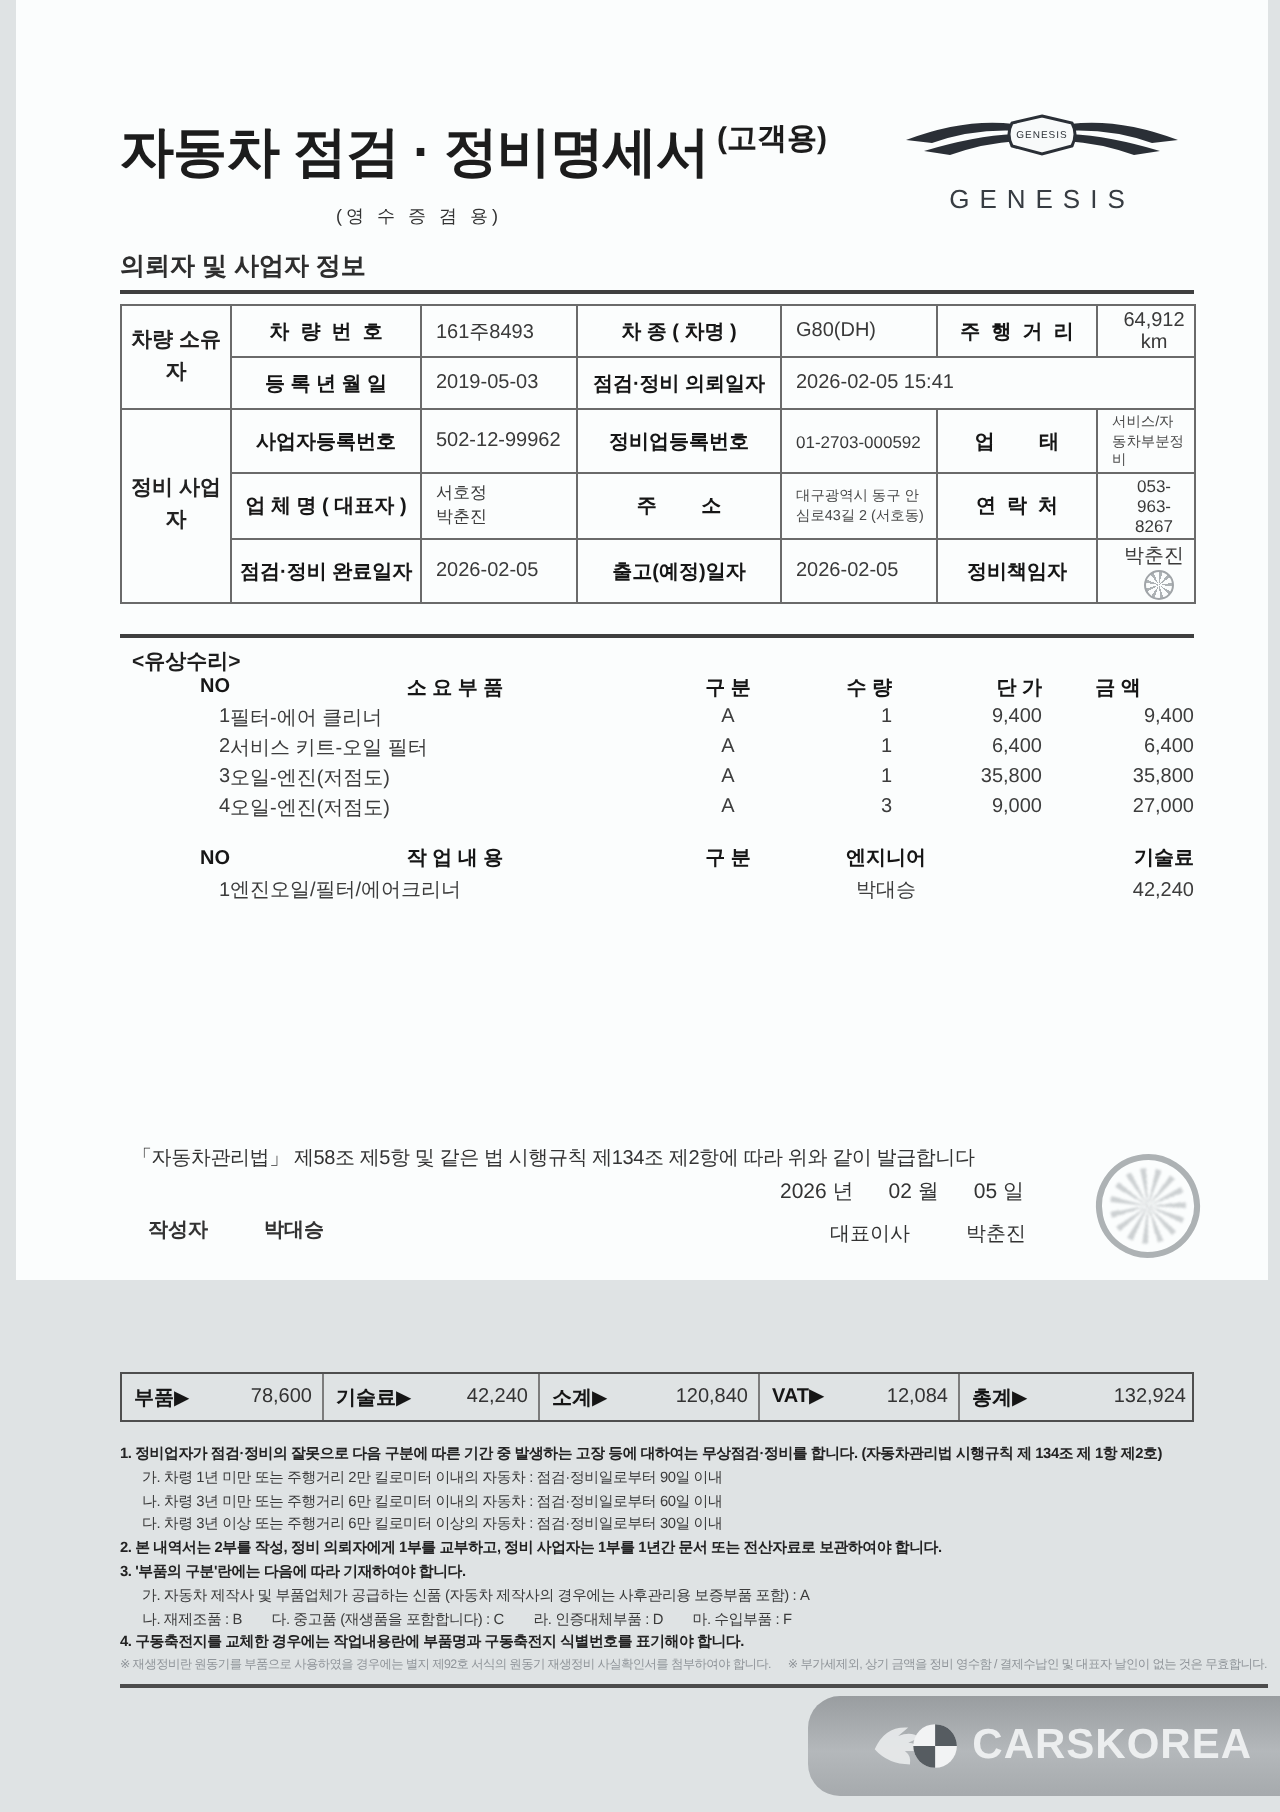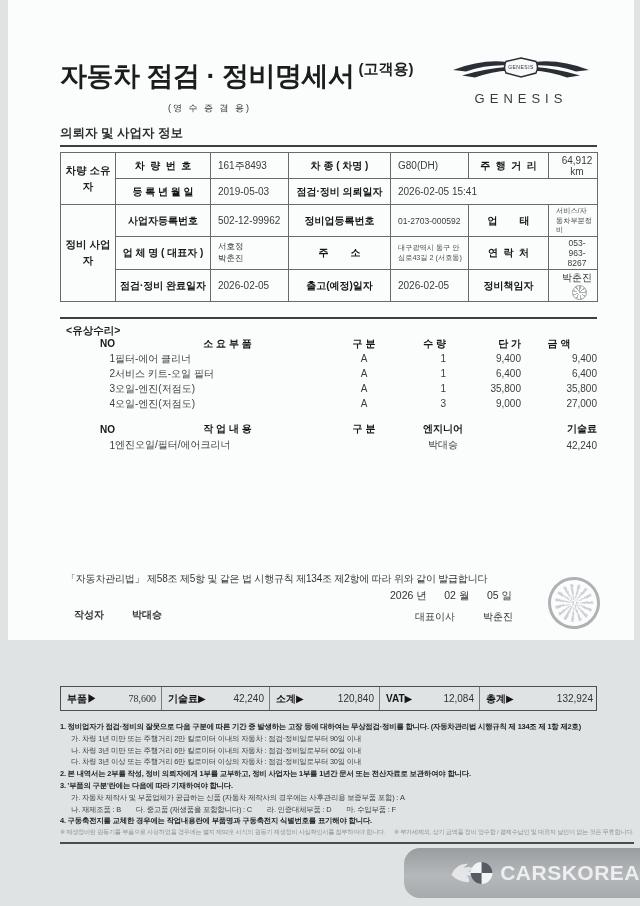--- a/index.html
+++ b/index.html
@@ -67,41 +67,41 @@
   .sign-line{font-size:10px;color:#333;}
   .sign-line .nm{margin-left:28px;}
   .company-seal{width:52px;height:52px;border:3px solid #a0a5a8;border-radius:50%;opacity:.85;transform:rotate(-12deg);}
   .company-seal::before{content:"";position:absolute;inset:4px;border-radius:50%;
     background:repeating-conic-gradient(#989ea2 0 9deg,transparent 9deg 24deg);opacity:.55;filter:blur(.4px);}
 
   
   .totals{display:flex;width:537px;height:25px;border:1.5px solid #4e4e4e;font-size:10px;align-items:stretch;}
   .t-item{display:flex;align-items:center;border-right:1px solid #7c7c7c;}
   .t-item:last-of-type{border-right:none;}
-  .t-item:nth-of-type(1){flex:0 0 101px;font-family:Liberation Serif, serif;}
+  .t-item:nth-of-type(1){flex:0 0 101px;}
   .t-item:nth-of-type(2){flex:0 0 108px;}
   .t-item:nth-of-type(3){flex:0 0 110px;}
   .t-item:nth-of-type(4){flex:0 0 100px;}
   .t-item:nth-of-type(5){flex:0 0 118px;}
   .t-label{font-weight:bold;color:#161616;padding-left:6px;white-space:nowrap;}
   .t-value{flex:1;text-align:right;padding-right:5px;color:#333;}
 
   
   .footnotes{width:580px;font-size:7.4px;color:#3a3a3a;letter-spacing:-0.2px;}
   .fn-line{height:11.8px;white-space:pre;overflow:hidden;}
   .fn-bold{font-weight:bold;color:#222;}
   .fn-indent{padding-left:11px;}
   .fn-tiny{font-size:6.2px;color:#8f9499;letter-spacing:-0.3px;}
   .bottom-rule{border-top:2px solid #4c4c4c;height:0;}
 
   
   .watermark{position:absolute;right:0;top:848px;width:236px;height:50px;
     border-radius:16px 0 0 16px;
     background:linear-gradient(180deg,#999da0 0%,#b4b8bb 55%,#a6aaad 100%);
-    display:flex;align-items:center;justify-content:flex-end;gap:0;}
+    display:flex;align-items:center;justify-content:flex-end;padding-right:14px;gap:0;}
   .wm-text{font-size:21px;font-weight:bold;color:#eceeef;letter-spacing:0.5px;}
 </style>
 </head>
 <body>
 
 <div class="page">
 
   <div class="abs" style="left:52px;top:58px;">
     <span class="doc-title">자동차 점검 · 정비명세서</span><span class="doc-title-suffix">(고객용)</span>
   </div>

